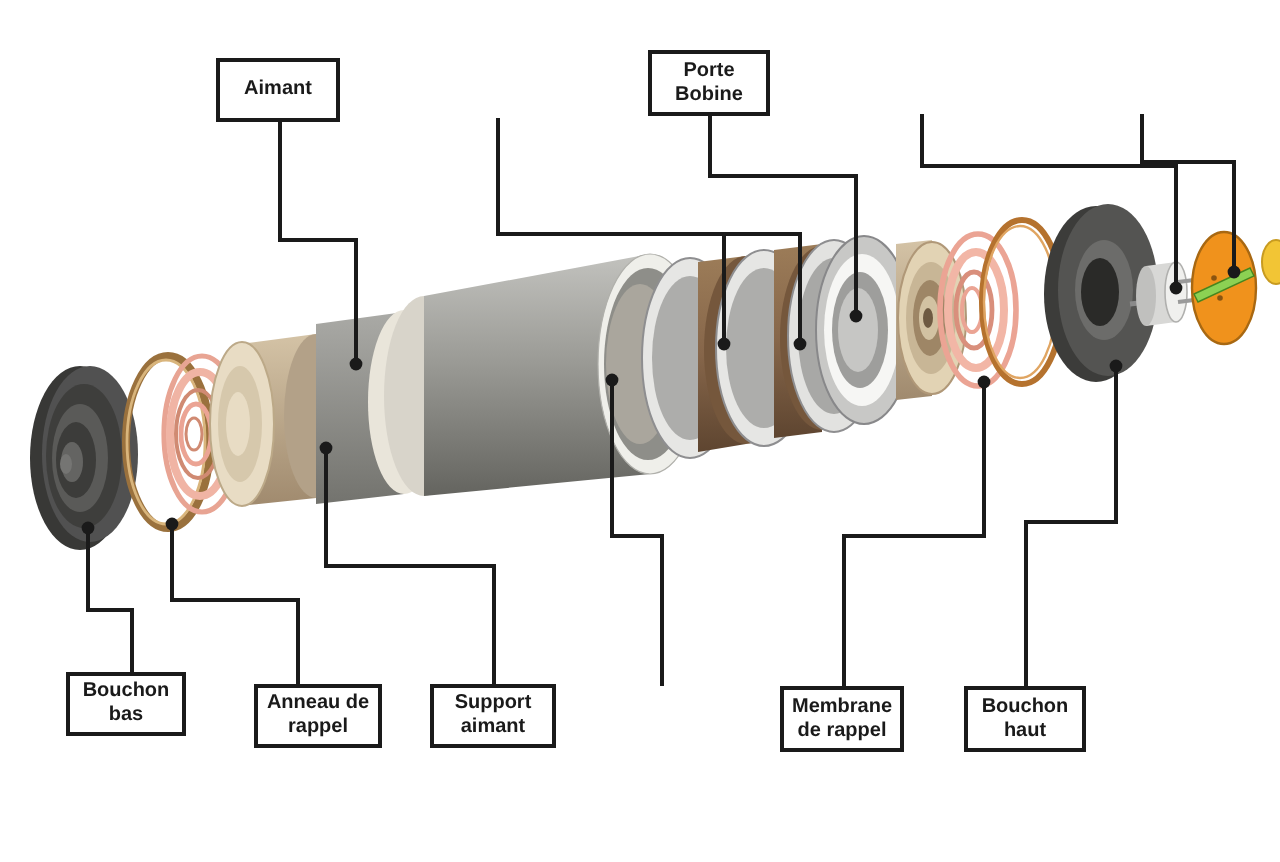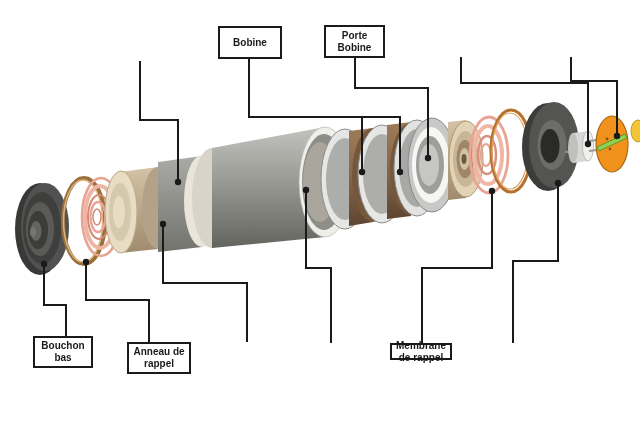--- a/index.html
+++ b/index.html
@@ -175,30 +175,36 @@
       <circle cx="617" cy="136" r="3.2"></circle>
       <circle cx="44" cy="264" r="3.2"></circle>
       <circle cx="86" cy="262" r="3.2"></circle>
       <circle cx="163" cy="224" r="3.2"></circle>
       <circle cx="306" cy="190" r="3.2"></circle>
       <circle cx="492" cy="191" r="3.2"></circle>
       <circle cx="558" cy="183" r="3.2"></circle>
     </g>
   </svg>
 
-  <div class="lbl" style="left:218px;top:26px;width:64px;height:33px">
-    <span>Bobine</span>
+  <div class="lbl" style="left:108px;top:29px;width:62px;height:32px">
+    <span>Aimant</span>
   </div>
   <div class="lbl" style="left:324px;top:25px;width:61px;height:33px">
     <span>Porte Bobine</span>
   </div>
 
   <div class="lbl" style="left:33px;top:336px;width:60px;height:32px">
     <span>Bouchon bas</span>
   </div>
   <div class="lbl" style="left:127px;top:342px;width:64px;height:32px">
     <span>Anneau de rappel</span>
   </div>
-  <div class="lbl" style="left:390px;top:343px;width:62px;height:17px">
+  <div class="lbl" style="left:215px;top:342px;width:63px;height:32px">
+    <span>Support aimant</span>
+  </div>
+  <div class="lbl" style="left:390px;top:343px;width:62px;height:33px">
     <span>Membrane de rappel</span>
   </div>
+  <div class="lbl" style="left:482px;top:343px;width:61px;height:33px">
+    <span>Bouchon haut</span>
+  </div>
 
 </div>
 
 </body></html>

